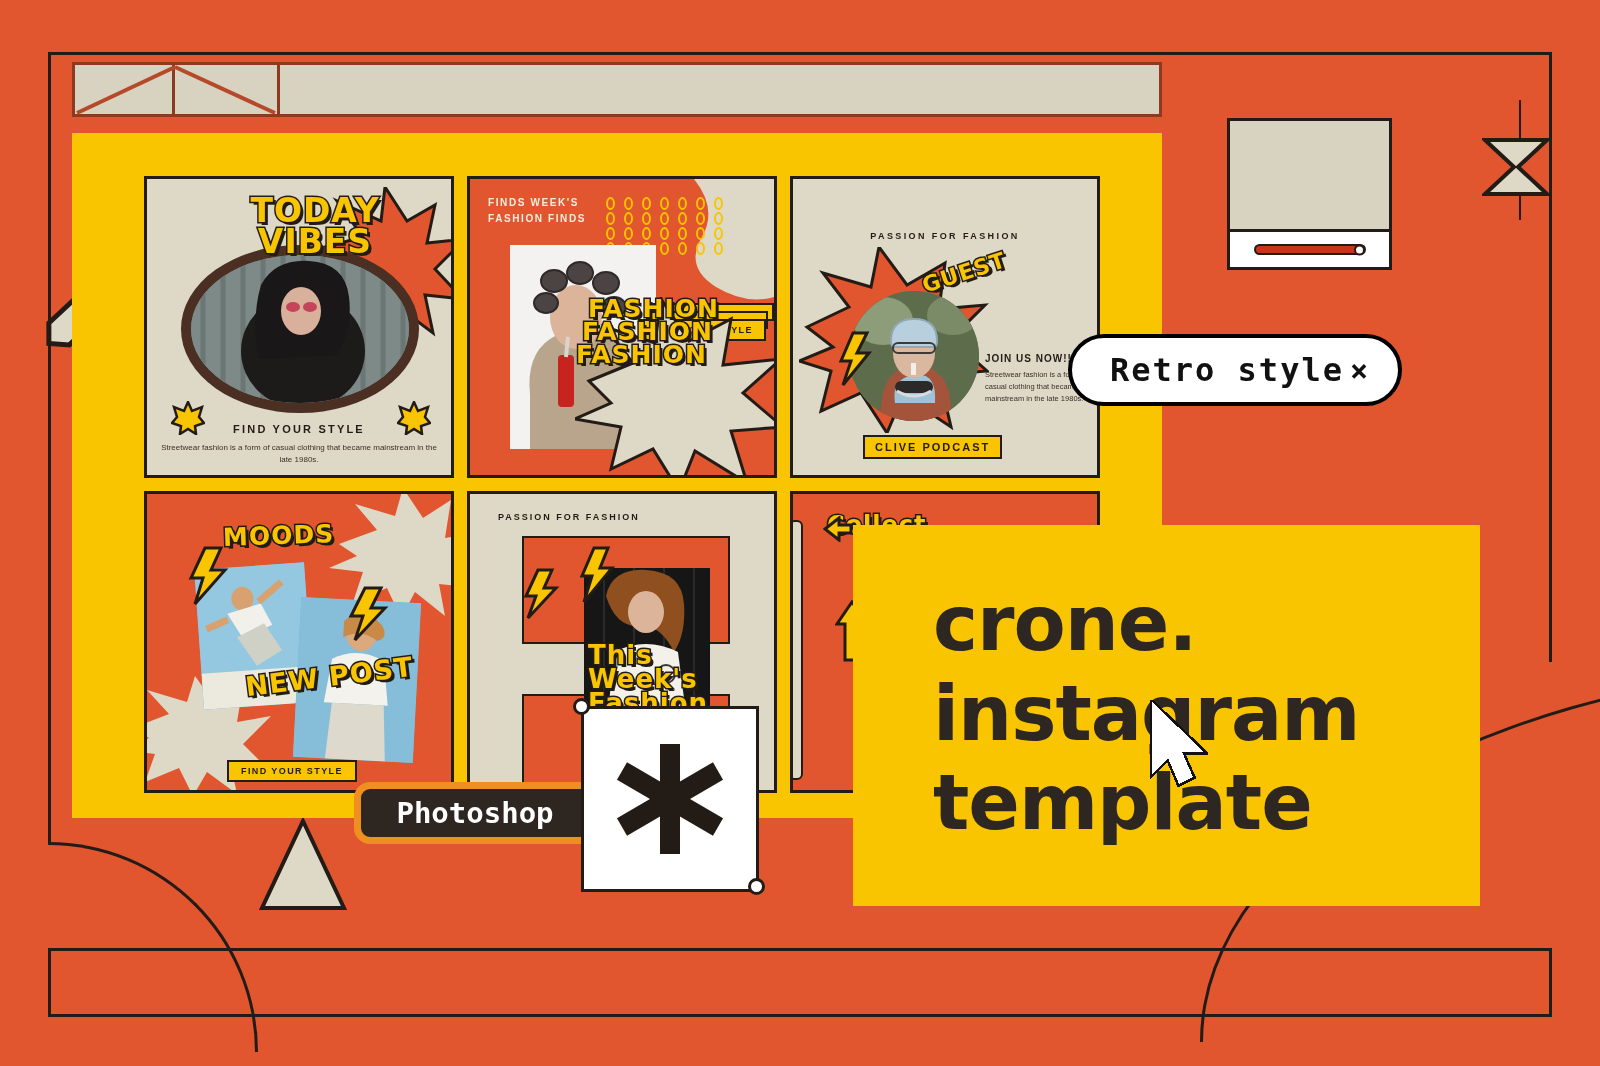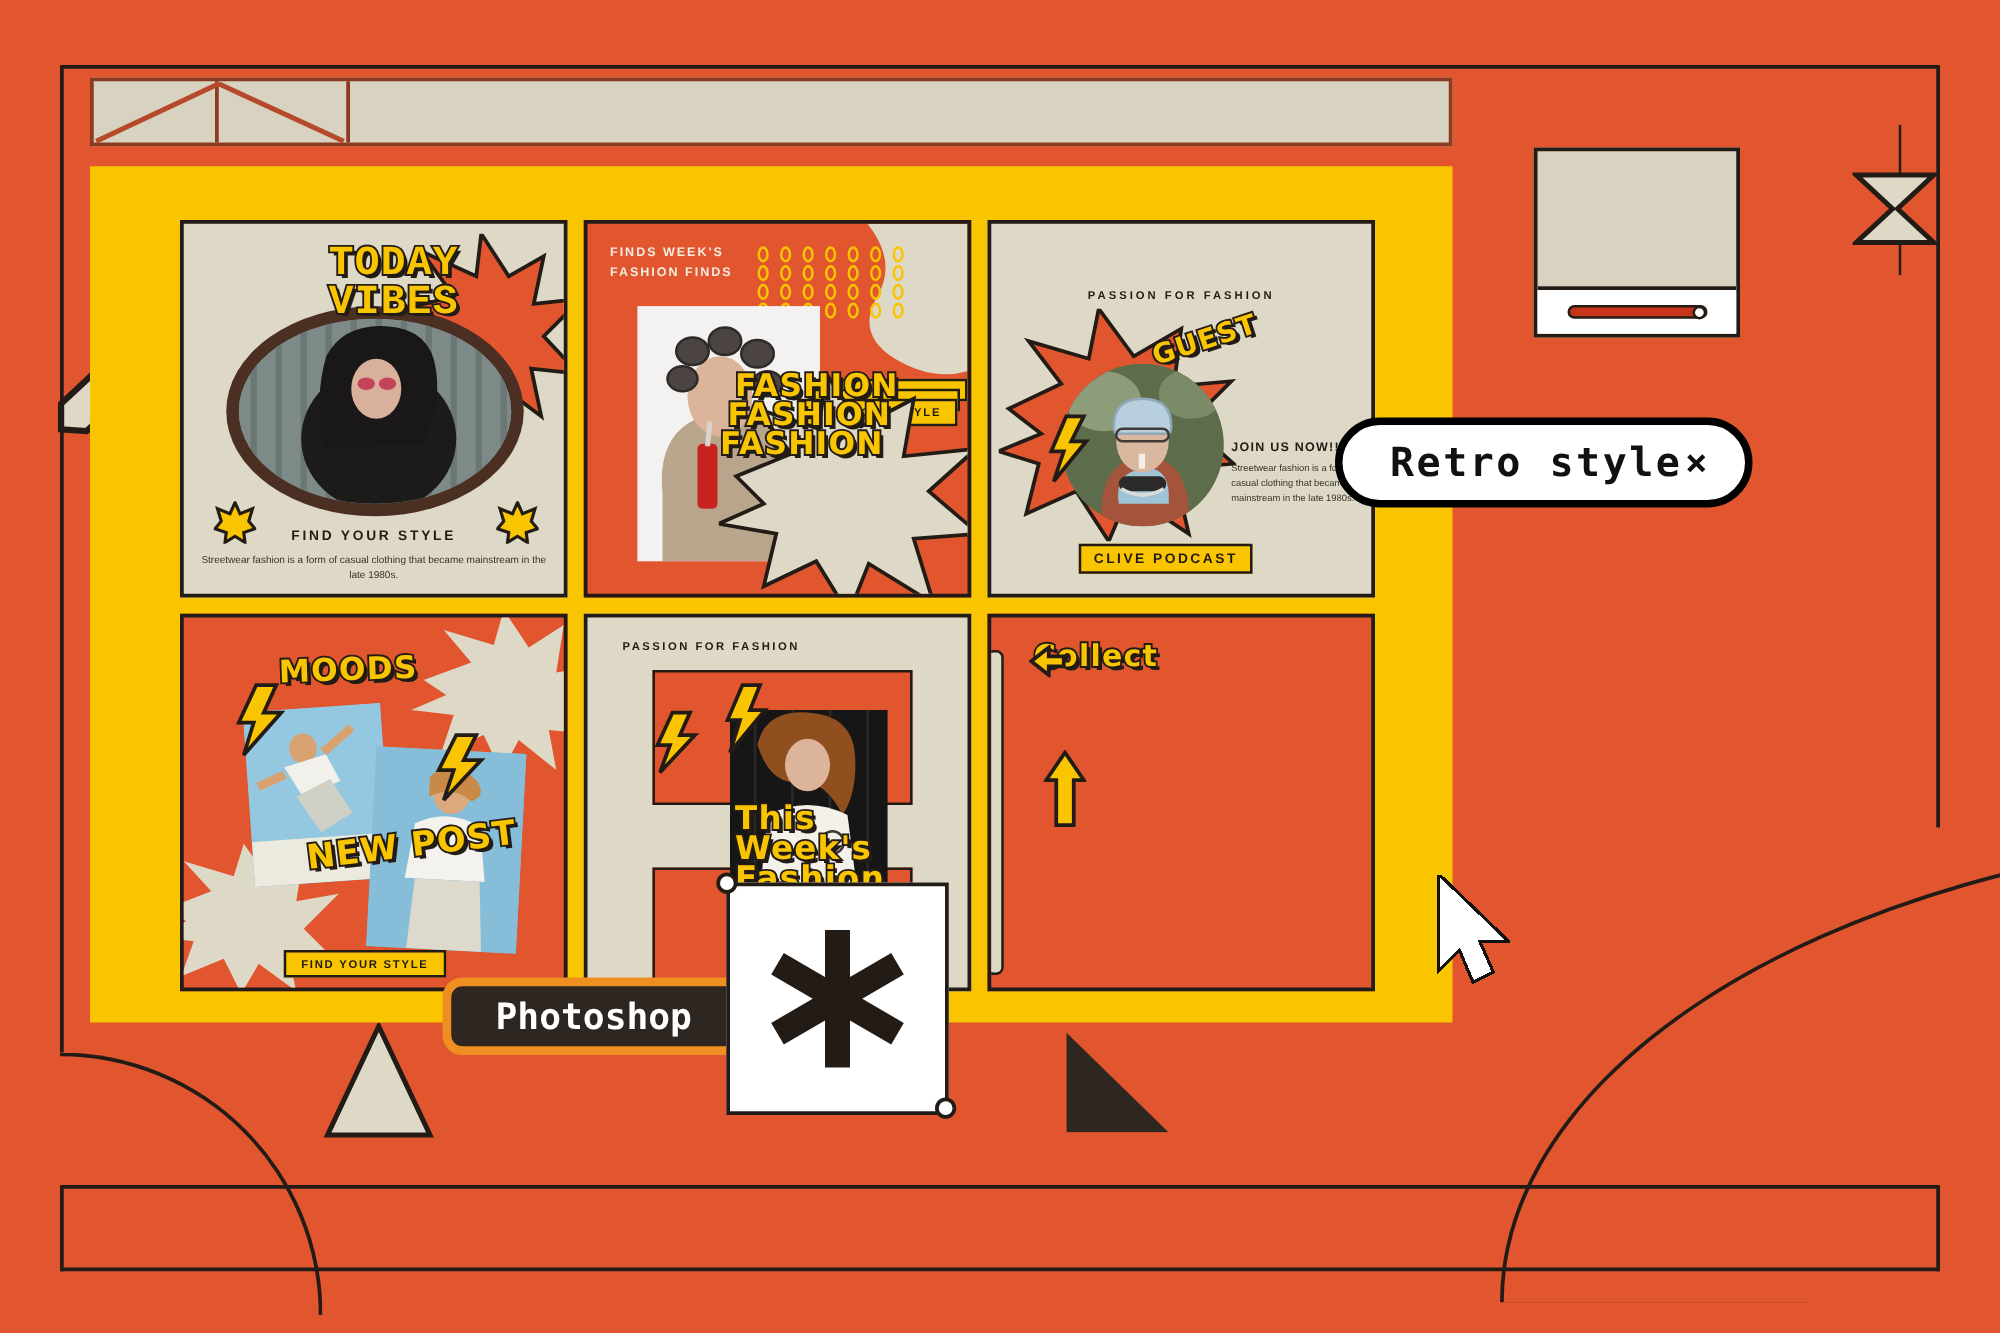--- a/index.html
+++ b/index.html
@@ -102,21 +102,21 @@
     font-size:11px; letter-spacing:2.2px; font-weight:bold; color:#231c16;
   }
   .body-copy { font-size:8px; line-height:1.5; color:#3a312a; text-align:center; }
 
   
   .c1-burst { position:absolute; right:-14px; top:8px; }
   .c1-oval {
     position:absolute; left:34px; top:66px; width:238px; height:168px;
     border:10px solid #4a2f22; border-radius:50%; overflow:hidden; background:#6e7a78;
   }
-  .c1-title { position:absolute; left:68px; top:16px; font-size:33px; text-align:center; width:200px; z-index:3;font-family:Liberation Mono, monospace; }
+  .c1-title { position:absolute; left:68px; top:16px; font-size:33px; text-align:center; width:200px; z-index:3; }
   .c1-txt { position:absolute; left:10px; right:10px; top:244px; text-align:center; }
   .star-y { position:absolute; }
 
   
   .c2 { background:#e1562f; }
   .c2-blob { position:absolute; right:0; top:0; }
   .c2-label { position:absolute; left:18px; top:16px; color:#f2ece0; font-size:10px; letter-spacing:1.6px; font-weight:bold; line-height:1.6; }
   .c2-dots { position:absolute; left:136px; top:18px; display:grid; grid-template-columns:repeat(7, 16px); gap:2px 2px; }
   .dot-o { width:9px; height:13px; border:2px solid #f9c400; border-radius:50%; }
   .c2-photo { position:absolute; left:40px; top:66px; width:146px; height:204px; background:#fff; overflow:hidden; }
@@ -163,21 +163,21 @@
 
   
   .c6 { background:#e1562f; }
   .c6-title { position:absolute; left:34px; top:20px; font-size:24px; }
   .c6-arrow-up { position:absolute; left:42px; top:106px; }
   .c6-strip { position:absolute; left:-4px; top:26px; width:14px; height:260px; background:#ded8c6; border:2px solid #231c16; border-radius:6px; }
 
   
   .chip-retro {
     position:absolute; left:1068px; top:334px; width:334px; height:72px;
-    background:#ffffff; border:6px solid #000000; border-radius:36px;
+    background:#ffffff; border:4px solid #000000; border-radius:36px;
     display:flex; align-items:center; justify-content:space-between;
     padding:0 30px 0 38px; z-index:40;
   }
   .chip-retro span.label {
     font-family:"DejaVu Sans Mono", monospace; font-size:32px;
     letter-spacing:2px; color:#111; font-weight:bold;
   }
   .chip-retro span.x {
     font-family:"DejaVu Sans Mono", monospace; font-size:30px; color:#111; font-weight:bold;
   }
@@ -562,20 +562,27 @@
         <line x1="59" y1="4" x2="59" y2="114"></line>
         <line x1="11" y1="31" x2="107" y2="87"></line>
         <line x1="11" y1="87" x2="107" y2="31"></line>
       </g>
     </svg>
   </div>
   <div class="handle handle-tl"></div>
   <div class="handle handle-br"></div>
 
   <div class="panel-fold"></div>
+  <div class="panel-yellow">
+    <div class="panel-text">
+      <div>crone.</div>
+      <div>instagram</div>
+      <div>template</div>
+    </div>
+  </div>
 
   <div class="cursor">
     <svg width="60" height="88" shape-rendering="crispEdges">
       <polygon points="4,2 4,74 20,58 31,84 45,77 34,52 56,52" fill="#ffffff" stroke="#111111" stroke-width="5"></polygon>
       <polygon points="4,2 4,74 20,58 31,84 45,77 34,52 56,52" fill="#ffffff"></polygon>
     </svg>
   </div>
 
 
 </div>

